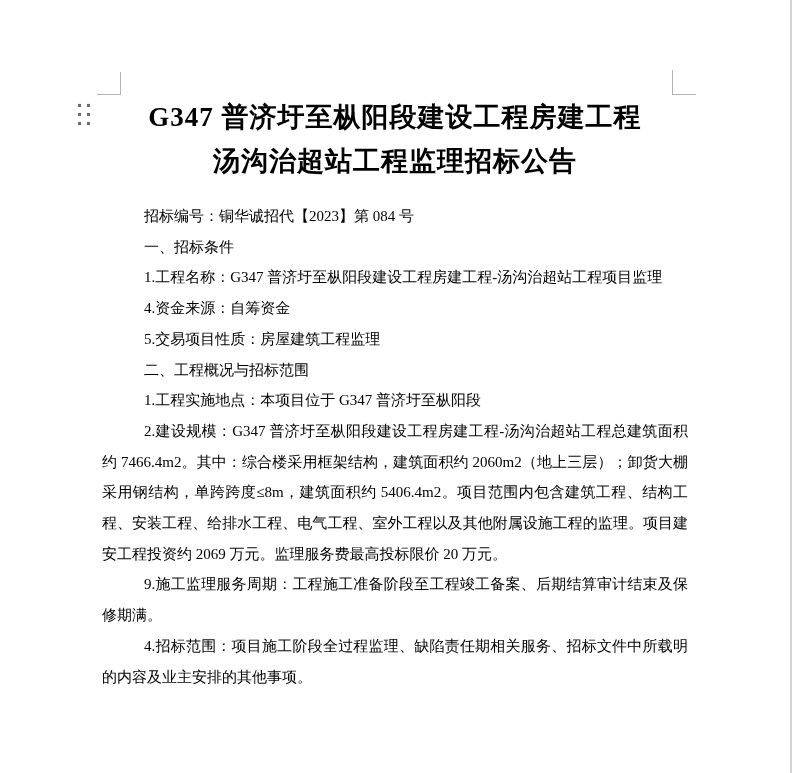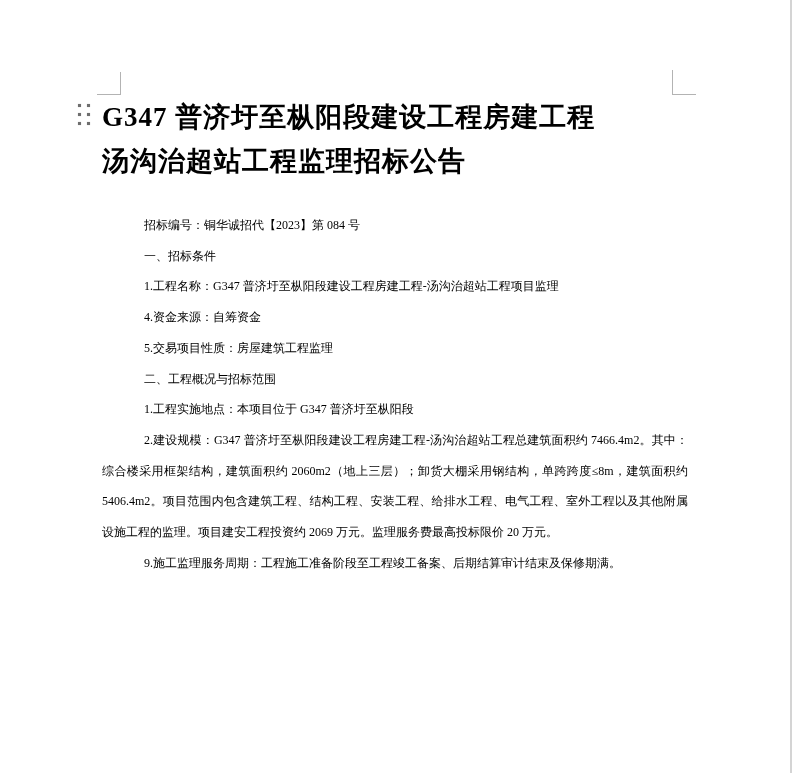--- a/index.html
+++ b/index.html
@@ -66,27 +66,27 @@
     position: absolute;
     left: 102px;
     top: 95px;
     width: 586px;
   }
   .title {
     margin: 0;
     font-size: 27px;
     font-weight: bold;
     line-height: 44px;
-    text-align: left;
+    text-align: center;
     letter-spacing: 1px;
   }
   .title span { display: block; white-space: nowrap; }
   .body {
-    margin-top: 27px;
-    font-size: 12px;
+    margin-top: 18px;
+    font-size: 15px;
     line-height: 30.7px;
     text-align: justify;
   }
   .body p {
     margin: 0;
     text-indent: 42px;
   }
   .body p.p-heading {
     font-weight: normal;
   }
@@ -118,16 +118,17 @@
     <div class="body">
       <p class="p-meta">招标编号：铜华诚招代【2023】第 084 号</p>
       <p class="p-heading">一、招标条件</p>
       <p class="p-item">1.工程名称：G347 普济圩至枞阳段建设工程房建工程-汤沟治超站工程项目监理</p>
       <p class="p-item">4.资金来源：自筹资金</p>
       <p class="p-item">5.交易项目性质：房屋建筑工程监理</p>
       <p class="p-heading">二、工程概况与招标范围</p>
       <p class="p-item">1.工程实施地点：本项目位于 G347 普济圩至枞阳段</p>
       <p class="p-item">2.建设规模：G347 普济圩至枞阳段建设工程房建工程-汤沟治超站工程总建筑面积约 7466.4m2。其中：综合楼采用框架结构，建筑面积约 2060m2（地上三层）；卸货大棚采用钢结构，单跨跨度≤8m，建筑面积约 5406.4m2。项目范围内包含建筑工程、结构工程、安装工程、给排水工程、电气工程、室外工程以及其他附属设施工程的监理。项目建安工程投资约 2069 万元。监理服务费最高投标限价 20 万元。</p>
       <p class="p-item">9.施工监理服务周期：工程施工准备阶段至工程竣工备案、后期结算审计结束及保修期满。</p>
+      <p class="p-item">4.招标范围：项目施工阶段全过程监理、缺陷责任期相关服务、招标文件中所载明的内容及业主安排的其他事项。</p>
     </div>
   </div>
 
 </div>
 
 </body></html>

